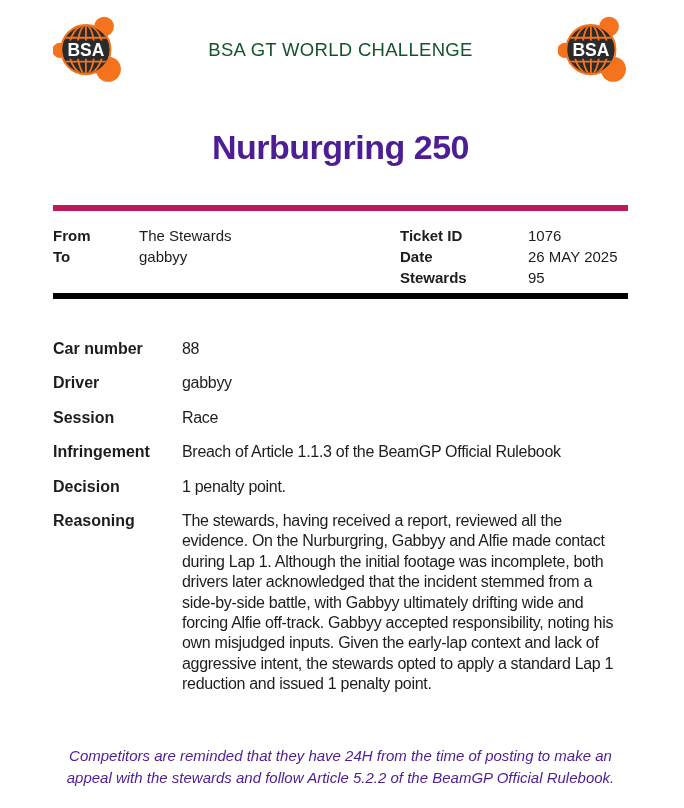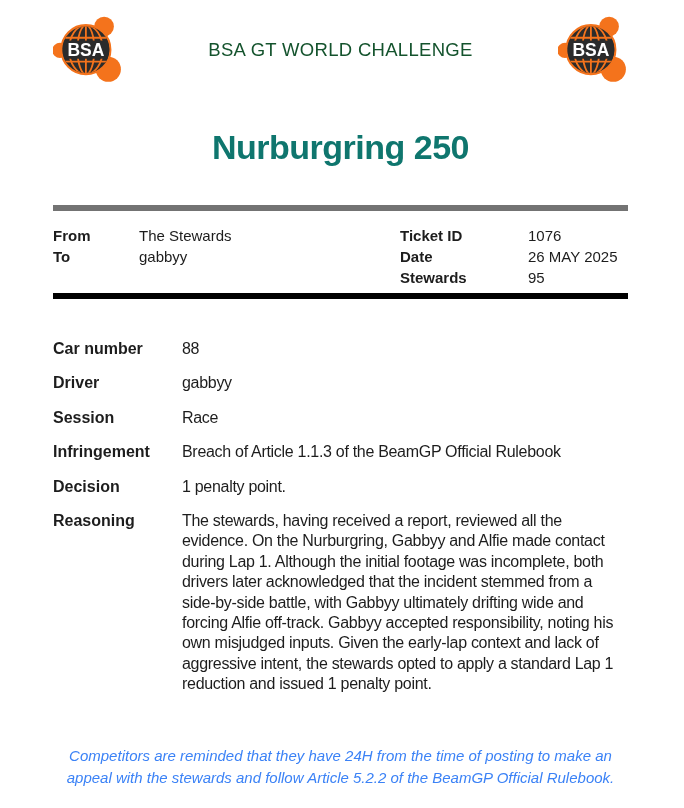--- a/index.html
+++ b/index.html
@@ -29,28 +29,28 @@
   }
 
   
   .doc-title {
     text-align: center;
     font-size: 34px;
     line-height: 38px;
     font-weight: 700;
     letter-spacing: -0.5px;
     margin: 44px 0 0 0;
-    color: #0f766e;
+    color: #4c1d95;
   }
 
   
   .meta {
     display: flex;
     margin-top: 39px;
-    border-top: 6px solid #737373;
+    border-top: 6px solid #be185d;
     border-bottom: 6px solid #000;
     padding: 14px 0 5px 0;
   }
   .meta-col { display: block; }
   .meta-left { width: 347px; flex: 0 0 347px; }
   .meta-right { flex: 1; }
   .meta-row { display: flex; font-size: 15px; line-height: 21px; }
   .meta-left .label { width: 86px; flex: 0 0 86px; font-weight: 700; }
   .meta-right .label { width: 128px; flex: 0 0 128px; font-weight: 700; }
   .meta-row .value { flex: 1; }
@@ -67,21 +67,21 @@
   .detail-row .value { flex: 1; letter-spacing: -0.3px; }
 
   
   .footer-note {
     font-style: italic;
     text-align: center;
     font-size: 15px;
     line-height: 22px;
     max-width: 566px;
     margin: 50px auto 0 auto;
-    color: #3b82f6;
+    color: #4c1d95;
   }
 </style>
 </head>
 <body>
 
 <div class="page">
 
   <header class="topbar">
     <svg class="logo" viewBox="0 0 100 97" xmlns="http://www.w3.org/2000/svg">
       <defs>

